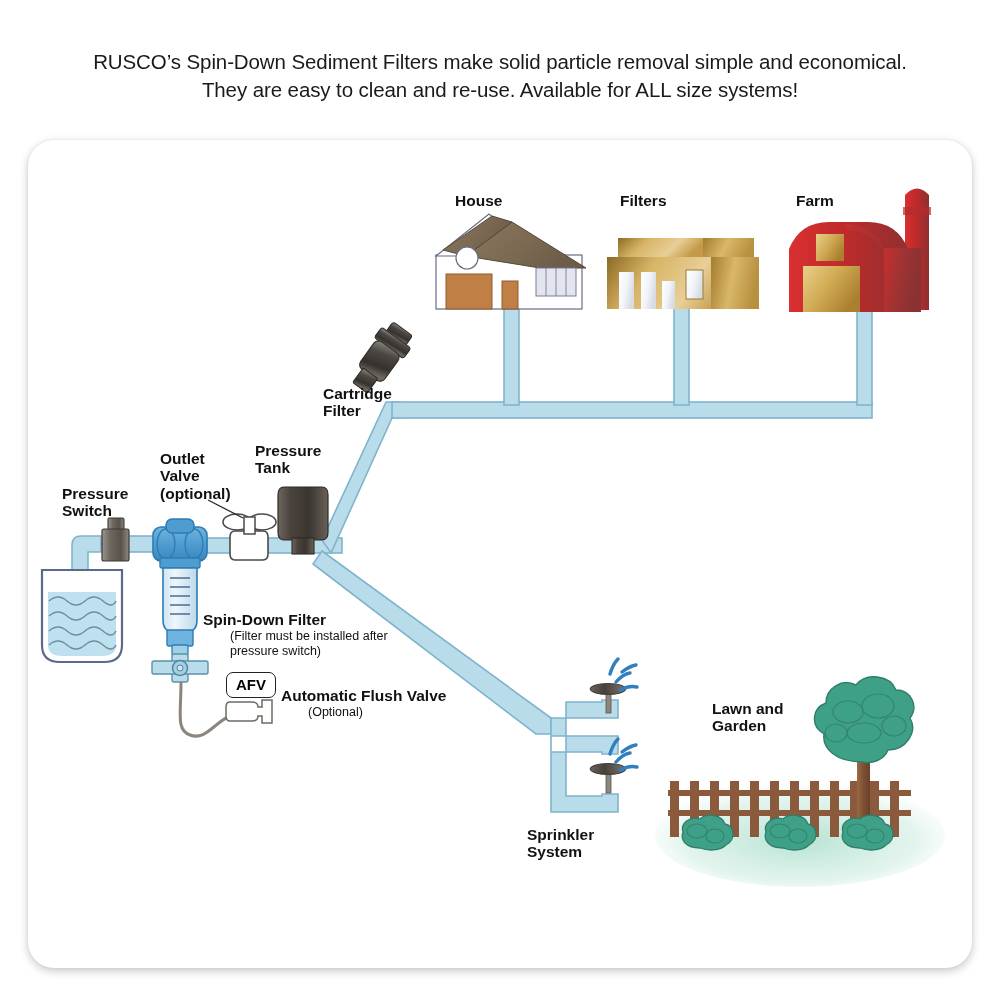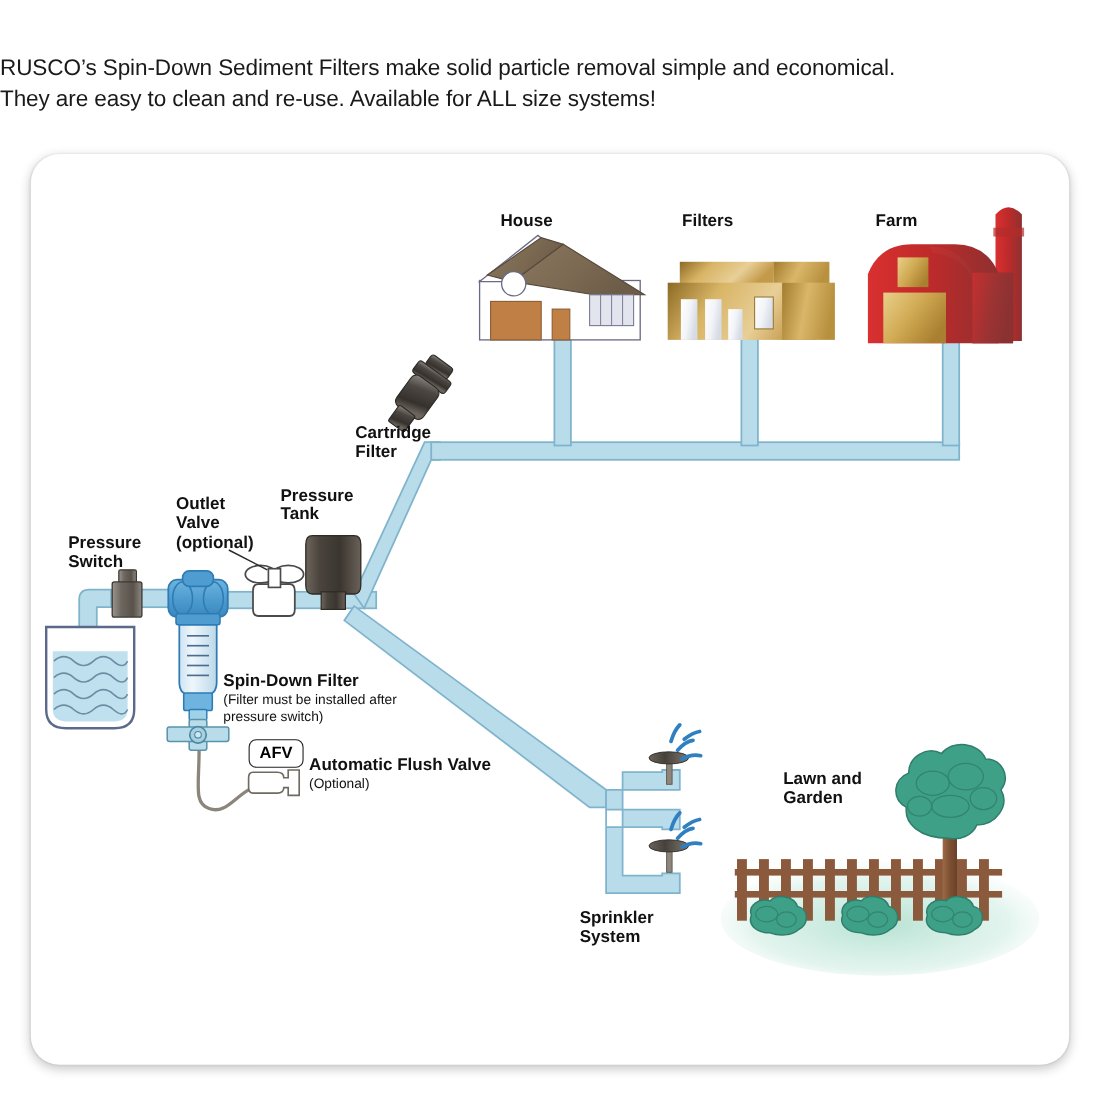--- a/index.html
+++ b/index.html
@@ -1,41 +1,41 @@
 <!DOCTYPE html>
 <html><head>
 <meta charset="utf-8">
 <style>
   html,body{margin:0;padding:0;background:#ffffff;}
   body{width:1000px;height:1000px;font-family:"Liberation Sans",sans-serif;overflow:hidden;}
   #root{position:relative;width:1000px;height:1000px;background:#ffffff;}
 
   #headline{
-    position:absolute;left:0;top:48px;width:1000px;text-align:left;
+    position:absolute;left:0;top:48px;width:1000px;text-align:center;
     font-family:"Liberation Sans",sans-serif;font-size:20.5px;color:#1a1a1a;
     line-height:1.38;letter-spacing:-0.1px;
   }
   #headline .ln{display:block;}
 
   #panel{
     position:absolute;left:28px;top:140px;width:944px;height:828px;
     background:#ffffff;border-radius:26px;
     box-shadow:0 3px 10px rgba(0,0,0,.22), 0 0 2px rgba(0,0,0,.10);
   }
 
   #stage{position:absolute;left:0;top:0;width:1000px;height:1000px;}
   svg#diagram{position:absolute;left:0;top:0;width:1000px;height:1000px;}
 
   .lbl{
     position:absolute;font-family:"Liberation Sans",sans-serif;
     font-weight:bold;color:#111111;text-align:left;line-height:1.12;
     font-size:15.5px;white-space:pre-line;
   }
   .lbl.left{text-align:left;}
-  .sub{font-weight:normal;font-size:12.5px;line-height:1.2;display:block;}
+  .sub{font-weight:normal;font-size:12.5px;line-height:1.2;display:block;margin-left:27px;}
   .afvbox{
     position:absolute;border:1.6px solid #222;border-radius:7px;background:#fff;
     font-weight:bold;font-size:15px;color:#000000;text-align:center;
     padding:3px 9px 4px 9px;font-family:"Liberation Sans",sans-serif;
   }
 </style>
 </head>
 <body>
 
 <div id="root">

